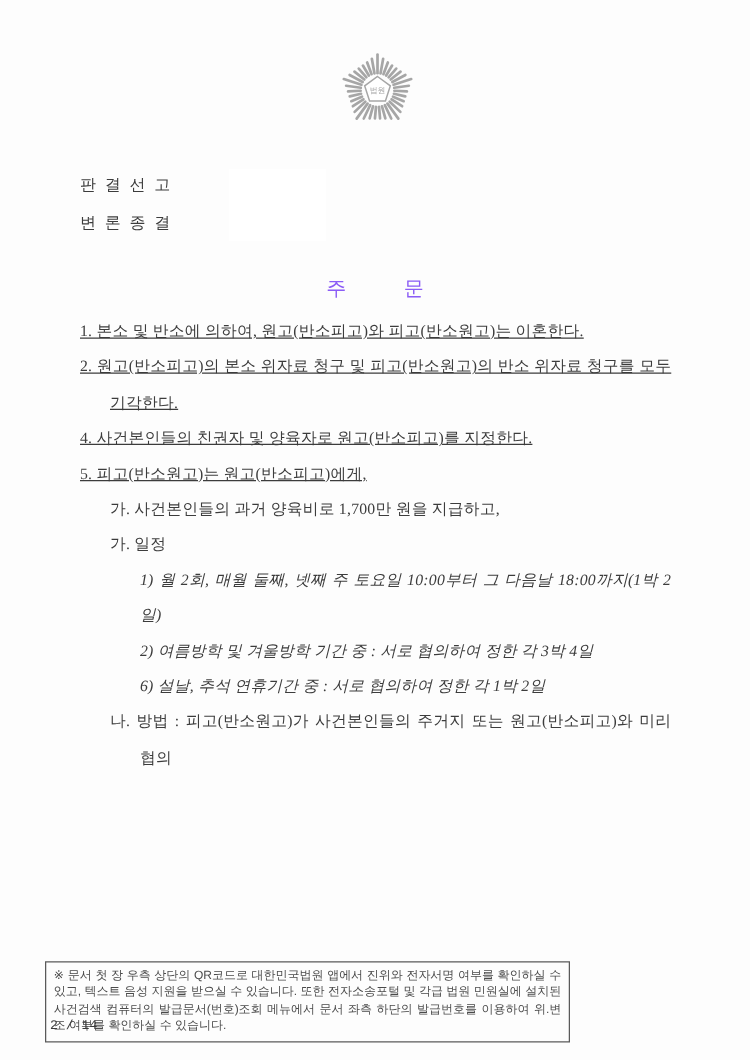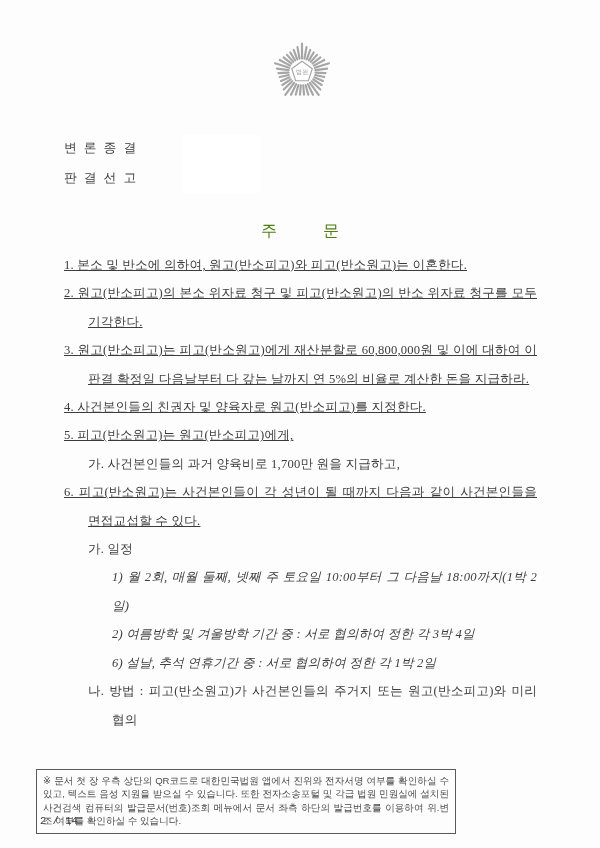--- a/index.html
+++ b/index.html
@@ -10,21 +10,21 @@
   }
   
   .seal{position:absolute;left:264px;top:36px;width:76px;height:72px;}
   .seal svg{width:100%;height:100%;}
   
   .meta{position:absolute;left:64px;top:140px;font-size:12.8px;}
   .meta-row{height:30px;letter-spacing:7px;}
   .redact-block{position:absolute;left:119px;top:-5px;width:78px;height:58px;background:#ffffff;}
   
   .heading{position:absolute;left:0;right:0;top:221px;text-align:center;
-    font-size:16px;word-spacing:42px;color:#4d7c0f;}
+    font-size:16px;word-spacing:42px;color:#8b5cf6;}
   
   .body{position:absolute;left:64px;top:251px;width:473px;
     font-size:12.6px;line-height:28.4px;text-align:justify;letter-spacing:0.2px;color:#3c3c3c;}
   .it1{padding-left:24px;text-indent:-24px;text-decoration:underline;}
   .it2{padding-left:48px;text-indent:-24px;}
   .it3{padding-left:48px;text-indent:0;font-style:italic;}
   .redact-inline{display:inline-block;width:44px;height:11px;background:#ffffff;vertical-align:baseline;}
   
   .notice{position:absolute;left:36px;top:769px;width:420px;box-sizing:border-box;
     border:1.4px solid #5a5a5a;padding:4px 6px 5px 6px;
@@ -75,38 +75,36 @@
         <line x1="-7.69" y1="-12.88" x2="-12.98" y2="-21.72" stroke="#a6a6a6" stroke-width="2.4" stroke-linecap="round"></line>
         <line x1="-5.27" y1="-14.04" x2="-9.20" y2="-24.53" stroke="#a6a6a6" stroke-width="2.4" stroke-linecap="round"></line>
         <line x1="-2.68" y1="-14.76" x2="-5.02" y2="-27.68" stroke="#a6a6a6" stroke-width="2.4" stroke-linecap="round"></line>
         <polygon points="0.00,-12.00 11.41,-3.71 7.05,9.71 -7.05,9.71 -11.41,-3.71" fill="#ffffff" stroke="#a6a6a6" stroke-width="1.3"></polygon>
         <text x="0" y="2.6" text-anchor="middle" font-size="7" fill="#a6a6a6" font-family="&quot;Liberation Sans&quot;, sans-serif">법원</text>
       </svg>
   </div>
 
   <div class="meta">
     <div class="meta-row">
-      <span>변론종결</span>
+      <span>판결선고</span>
     </div>
     <div class="meta-row">
-      <span>판결선고</span>
+      <span>변론종결</span>
     </div>
     <div class="redact-block"></div>
   </div>
 
   <div class="heading">주 문</div>
 
   <div class="body">
     <div class="it1">1. 본소 및 반소에 의하여, 원고(반소피고)와 피고(반소원고)는 이혼한다.</div>
     <div class="it1">2. 원고(반소피고)의 본소 위자료 청구 및 피고(반소원고)의 반소 위자료 청구를 모두 기각한다.</div>
-    <div class="it1">3. 원고(반소피고)는 피고(반소원고)에게 재산분할로 60,800,000원 및 이에 대하여 이 판결 확정일 다음날부터 다 갚는 날까지 연 5%의 비율로 계산한 돈을 지급하라.</div>
     <div class="it1">4. 사건본인들의 친권자 및 양육자로 원고(반소피고)를 지정한다.</div>
     <div class="it1">5. 피고(반소원고)는 원고(반소피고)에게,</div>
     <div class="it2">가. 사건본인들의 과거 양육비로 1,700만 원을 지급하고,</div>
-    <div class="it1">6. 피고(반소원고)는 사건본인들이 각 성년이 될 때까지 다음과 같이 사건본인들을 면접교섭할 수 있다.</div>
     <div class="it2">가. 일정</div>
     <div class="it3">1) 월 2회, 매월 둘째, 넷째 주 토요일 10:00부터 그 다음날 18:00까지(1박 2일)</div>
     <div class="it3">2) 여름방학 및 겨울방학 기간 중 : 서로 협의하여 정한 각 3박 4일</div>
     <div class="it3">6) 설날, 추석 연휴기간 중 : 서로 협의하여 정한 각 1박 2일</div>
     <div class="it2">나. 방법 : 피고(반소원고)가 사건본인들의 주거지 또는 원고(반소피고)와 미리 협의</div>
   </div>
 
   <div class="notice">
     <span>※ 문서 첫 장 우측 상단의 QR코드로 대한민국법원 앱에서 진위와 전자서명 여부를 확인하실 수 있고, 텍스트 음성 지원을 받으실 수 있습니다. 또한 전자소송포털 및 각급 법원 민원실에 설치된 사건검색 컴퓨터의 발급문서(번호)조회 메뉴에서 문서 좌측 하단의 발급번호를 이용하여 위.변조 여부를 확인하실 수 있습니다.</span>
   </div>

